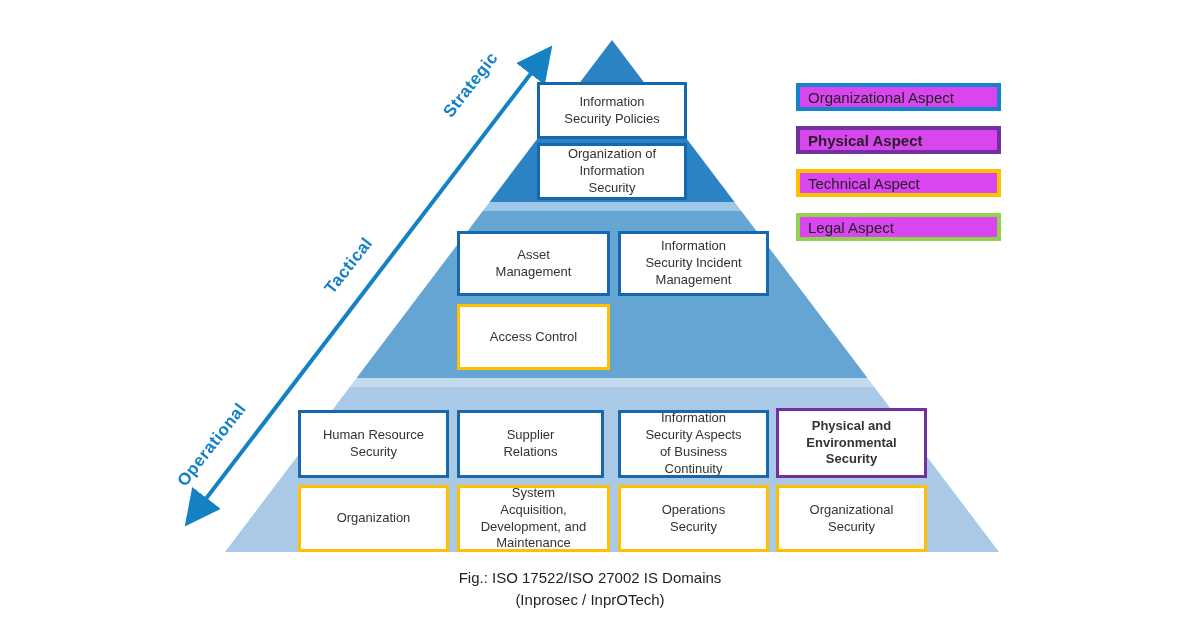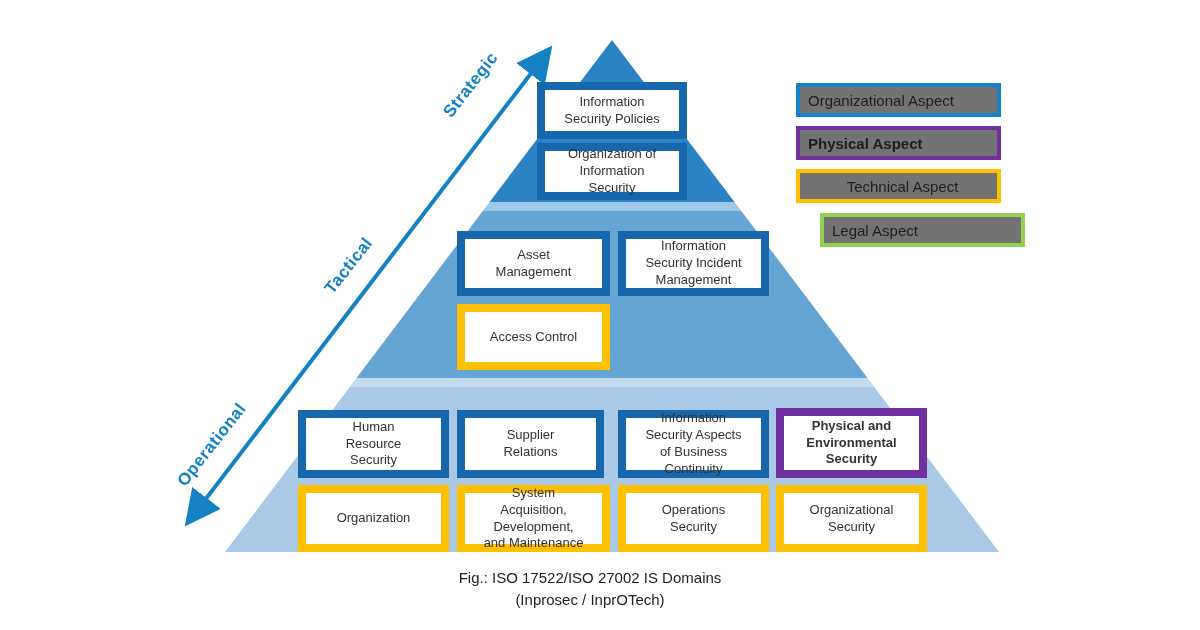--- a/index.html
+++ b/index.html
@@ -18,39 +18,39 @@
     background:linear-gradient(to bottom,
       #2b83c3 0px,   #2b83c3 162px,
       #9fc8e8 162px, #9fc8e8 171px,
       #64a5d4 171px, #64a5d4 338px,
       #c3daee 338px, #c3daee 347px,
       #a9c9e6 347px, #a9c9e6 512px);
   }
 
   
   .pbox{
-    position:absolute;background:#ffffff;border:8px solid #6d28d9;
+    position:absolute;background:#ffffff;border:3px solid #6d28d9;
     display:flex;align-items:center;justify-content:center;text-align:center;
     font-size:13px;line-height:1.3;color:#333333;padding:2px 18px;box-sizing:border-box;
   }
   .aspect-organizational{border-color:#1767ad;}
   .aspect-physical{border-color:#7030a0;font-weight:bold;}
-  .aspect-technical{border-color:#ffc000;justify-content:center;}
+  .aspect-technical{border-color:#ffc000;}
   .aspect-legal{border-color:#92d050;}
 
   
   .legend-item{
-    position:absolute;left:796px;width:205px;height:34px;background:#737373;
+    position:absolute;left:796px;width:205px;height:28px;background:#d946ef;
     border:4px solid #1583cb;display:flex;align-items:center;
     font-size:15px;color:#1f1f1f;padding-left:8px;box-sizing:border-box;
   }
   .legend-item.aspect-organizational{border-color:#1583cb;}
   .legend-item.aspect-physical{border-color:#7030a0;}
   .legend-item.aspect-technical{border-color:#ffc000;}
-  .legend-item.aspect-legal{border-color:#92d050;margin-left:24px;}
+  .legend-item.aspect-legal{border-color:#92d050;}
 
   
   .axis-svg{position:absolute;left:0;top:0;width:1200px;height:630px;pointer-events:none;}
   .axis-label{
     position:absolute;transform:translate(-50%,-50%) rotate(-52deg);
     transform-origin:center center;
     font-size:17px;font-weight:bold;color:#1581c5;letter-spacing:.5px;white-space:nowrap;
   }
 
   

